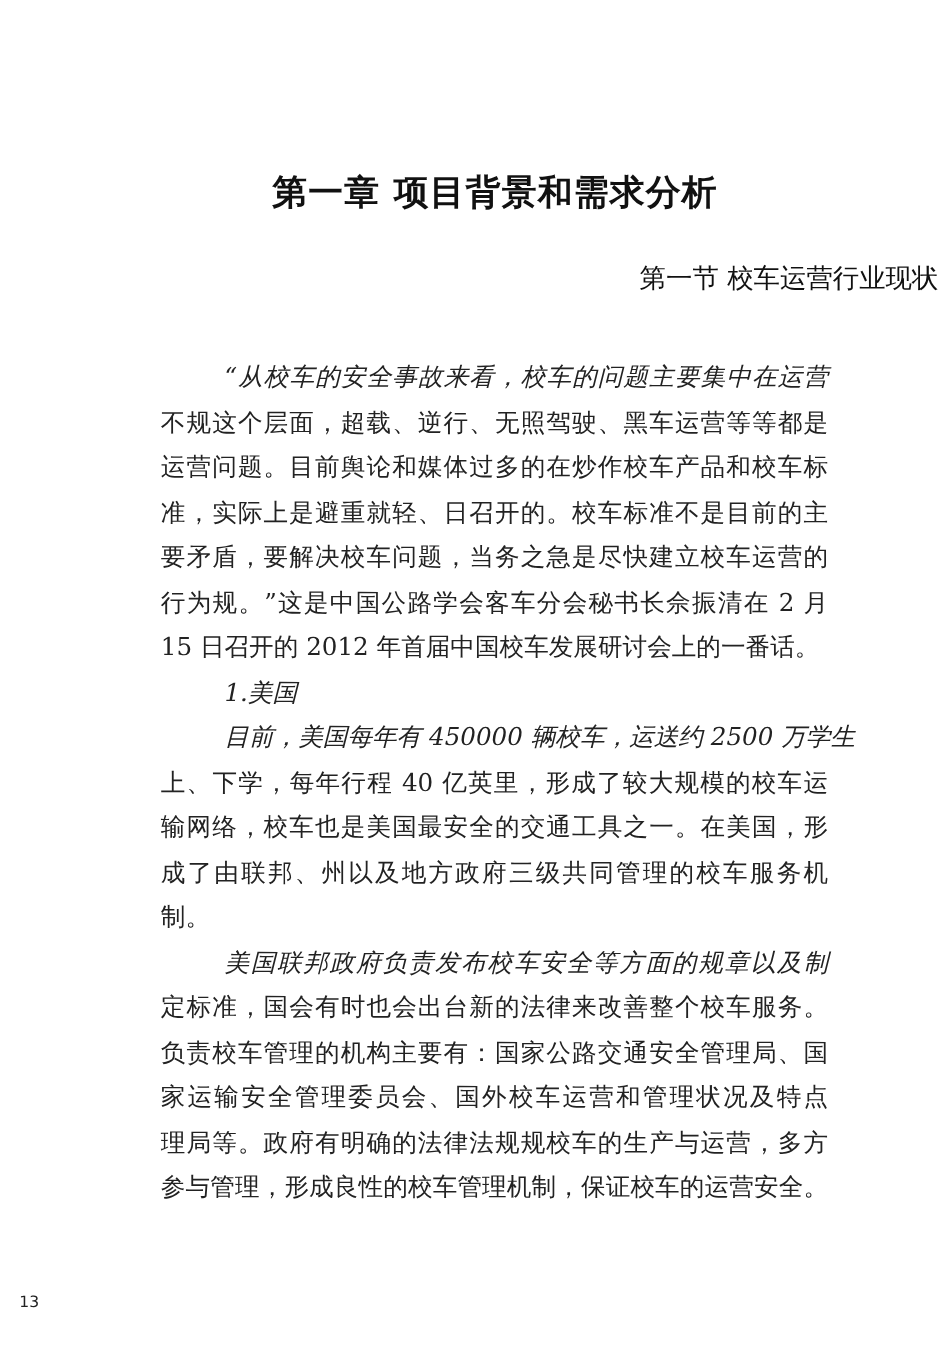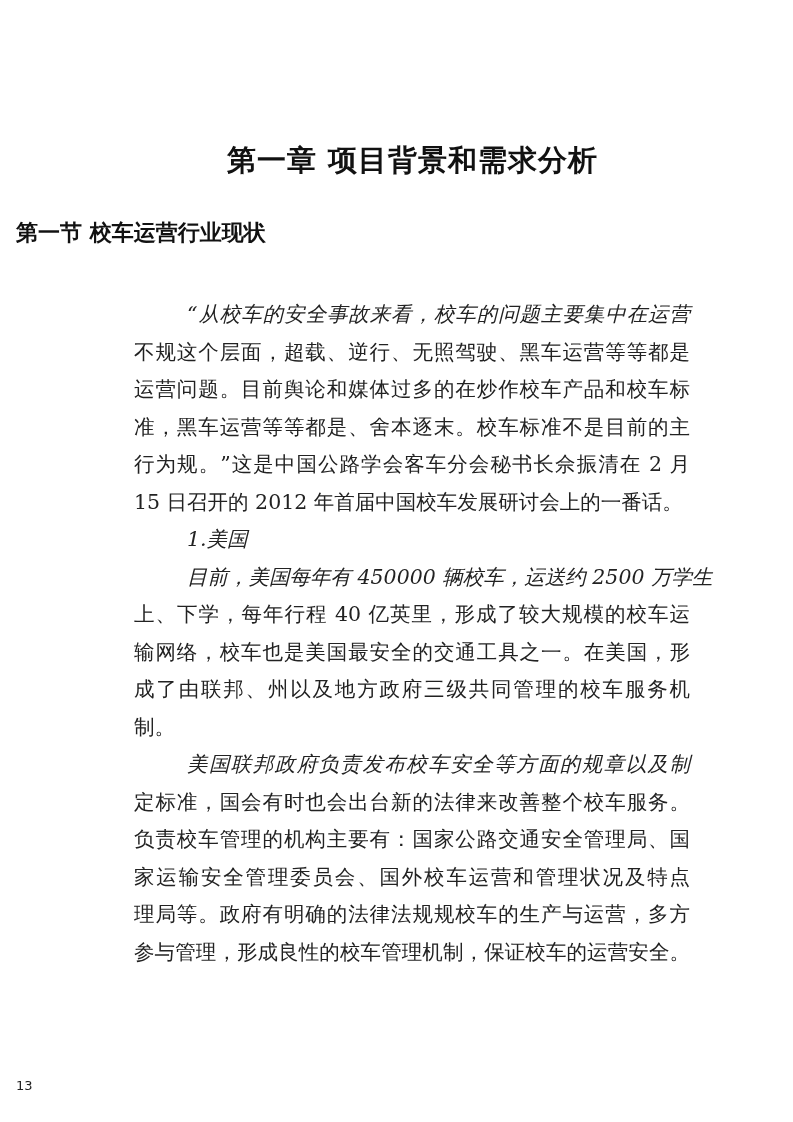--- a/index.html
+++ b/index.html
@@ -33,23 +33,23 @@
       font-size: 29px;
       letter-spacing: 1px;
       line-height: 40px;
       color: #111;
     }
     .section-title {
       position: absolute;
       top: 172px;
       left: 0;
       width: 766px;
-      text-align: left;
+      text-align: right;
       font-family: "DejaVu Sans", "Liberation Sans", sans-serif;
-      font-weight: bold;
+      font-weight: normal;
       font-size: 22px;
       line-height: 34px;
       color: #111;
     }
     .body {
       position: absolute;
       top: 252px;
       left: 118px;
       width: 556px;
     }
@@ -83,21 +83,22 @@
 <body>
 
 <div class="page">
   <div class="chapter-title">第一章  项目背景和需求分析</div>
   <div class="section-title">第一节  校车运营行业现状</div>
 
   <div class="body">
     <div class="line indent">“从校车的安全事故来看，校车的问题主要集中在运营</div>
     <div class="line">不规这个层面，超载、逆行、无照驾驶、黑车运营等等都是</div>
     <div class="line">运营问题。目前舆论和媒体过多的在炒作校车产品和校车标</div>
-    <div class="line">准，黑车运营等等都是、舍本逐末。校车标准不是目前的主</div>
+    <div class="line">准，实际上是避重就轻、日召开的。校车标准不是目前的主</div>
+    <div class="line">要矛盾，要解决校车问题，当务之急是尽快建立校车运营的</div>
     <div class="line">行为规。”这是中国公路学会客车分会秘书长佘振清在 2 月</div>
     <div class="line last">15 日召开的 2012 年首届中国校车发展研讨会上的一番话。</div>
     <div class="line indent last">1.美国</div>
     <div class="line indent">目前，美国每年有 450000 辆校车，运送约 2500 万学生</div>
     <div class="line">上、下学，每年行程 40 亿英里，形成了较大规模的校车运</div>
     <div class="line">输网络，校车也是美国最安全的交通工具之一。在美国，形</div>
     <div class="line">成了由联邦、州以及地方政府三级共同管理的校车服务机</div>
     <div class="line last">制。</div>
     <div class="line indent">美国联邦政府负责发布校车安全等方面的规章以及制</div>
     <div class="line">定标准，国会有时也会出台新的法律来改善整个校车服务。</div>

